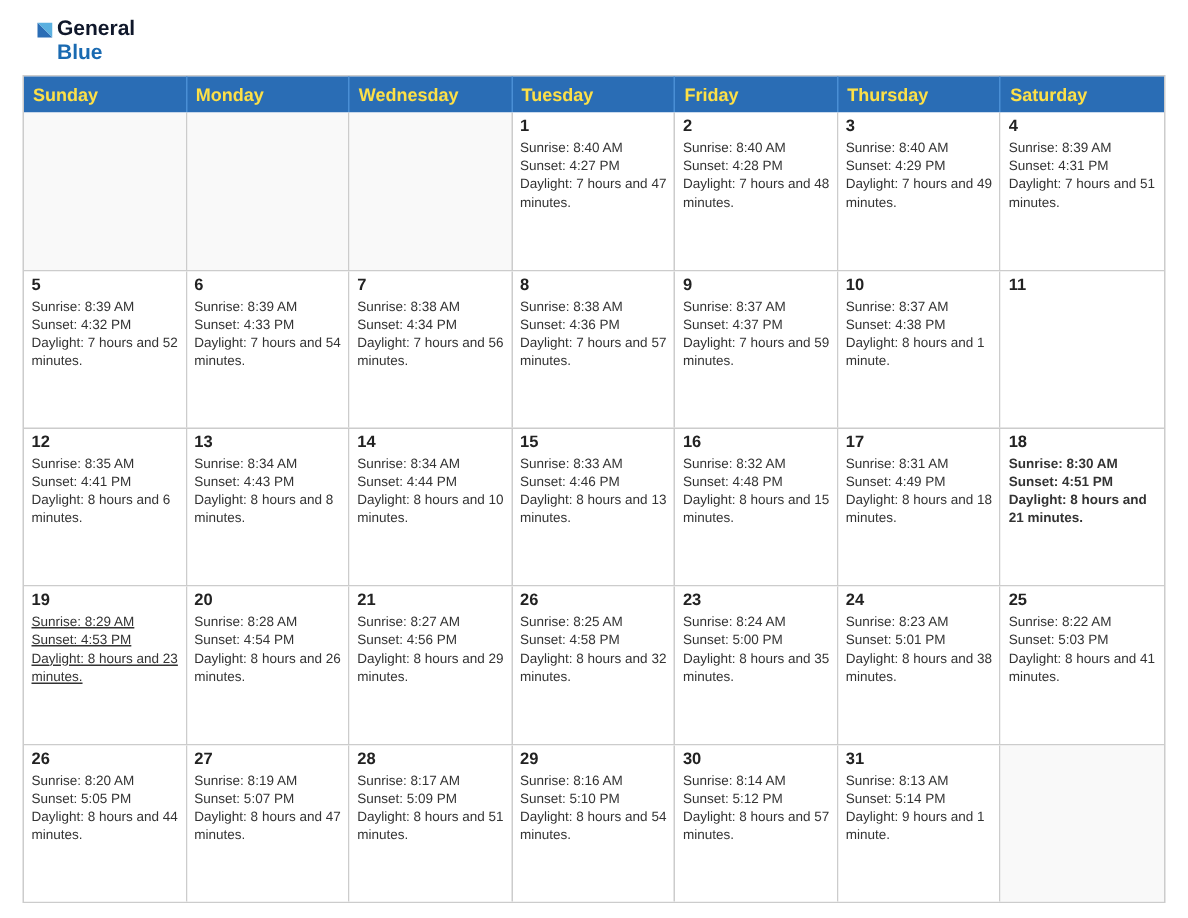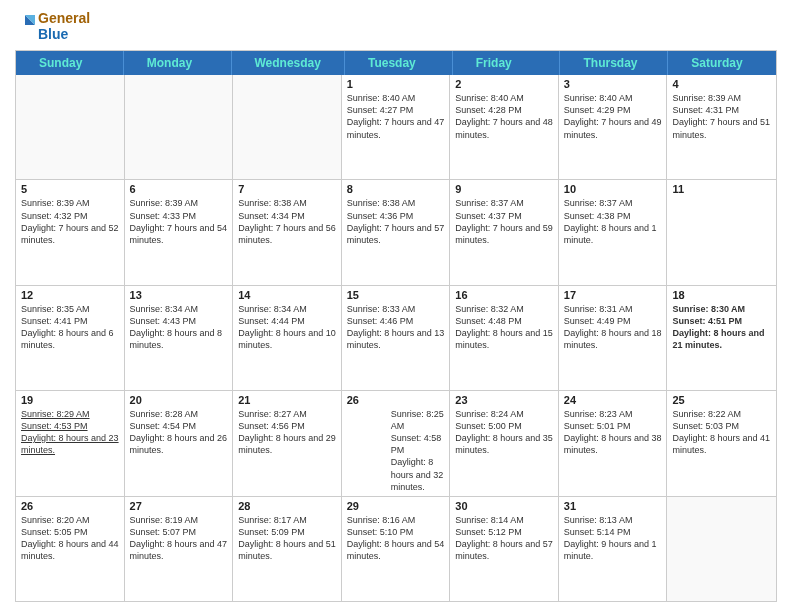--- a/index.html
+++ b/index.html
@@ -45,24 +45,24 @@
       display: flex;
       flex-direction: column;
       border: 1px solid #ccc;
     }
     .cal-header-row {
       display: grid;
       grid-template-columns: repeat(7, 1fr);
       background: #2a6db5;
     }
     .cal-header-cell {
-      color: #5eead4;
+      color: #fde047;
       font-size: 12px;
       font-weight: bold;
-      padding: 5px 23px;
+      padding: 5px 6px;
       text-align: left;
       border-right: 1px solid #4a8fd5;
     }
     .cal-header-cell:last-child { border-right: none; }
     .cal-body {
       flex: 1;
       display: flex;
       flex-direction: column;
     }
     .cal-row {
@@ -99,21 +99,21 @@
 
 <div class="page">
   <div class="header">
     <div class="logo">
   <div style="display:flex;align-items:center;gap:3px;">
     <svg width="20" height="22" viewBox="0 0 20 22">
       <polygon points="10,0 20,10 10,10" fill="#2a6db5"></polygon>
       <polygon points="10,0 20,0 20,10" fill="#5ab0e0"></polygon>
     </svg>
     <div>
-      <div style="font-size:14px;font-weight:bold;color:#a16207;line-height:1.15;">General</div>
+      <div style="font-size:14px;font-weight:bold;color:#0f172a;line-height:1.15;">General</div>
       <div style="font-size:14px;font-weight:bold;color:#1a6ab1;line-height:1.15;">Blue</div>
     </div>
   </div>
 </div>
     <div class="title-block">
       <div class="month-title"></div>
       <div class="subtitle"></div>
     </div>
   </div>
 
@@ -256,21 +256,21 @@
 Daylight: 8 hours and 26 minutes.</div>
           </div>
           <div class="cal-cell">
             <div class="day-number">21</div>
             <div class="cell-info" style="white-space: pre-line;">Sunrise: 8:27 AM
 Sunset: 4:56 PM
 Daylight: 8 hours and 29 minutes.</div>
           </div>
           <div class="cal-cell">
             <div class="day-number">26</div>
-            <div class="cell-info" style="white-space: pre-line; margin-left: 44px;">Sunrise: 8:25 AM
+            <div class="cell-info" style="white-space: pre-line;">Sunrise: 8:25 AM
 Sunset: 4:58 PM
 Daylight: 8 hours and 32 minutes.</div>
           </div>
           <div class="cal-cell">
             <div class="day-number">23</div>
             <div class="cell-info" style="white-space: pre-line;">Sunrise: 8:24 AM
 Sunset: 5:00 PM
 Daylight: 8 hours and 35 minutes.</div>
           </div>
           <div class="cal-cell">

